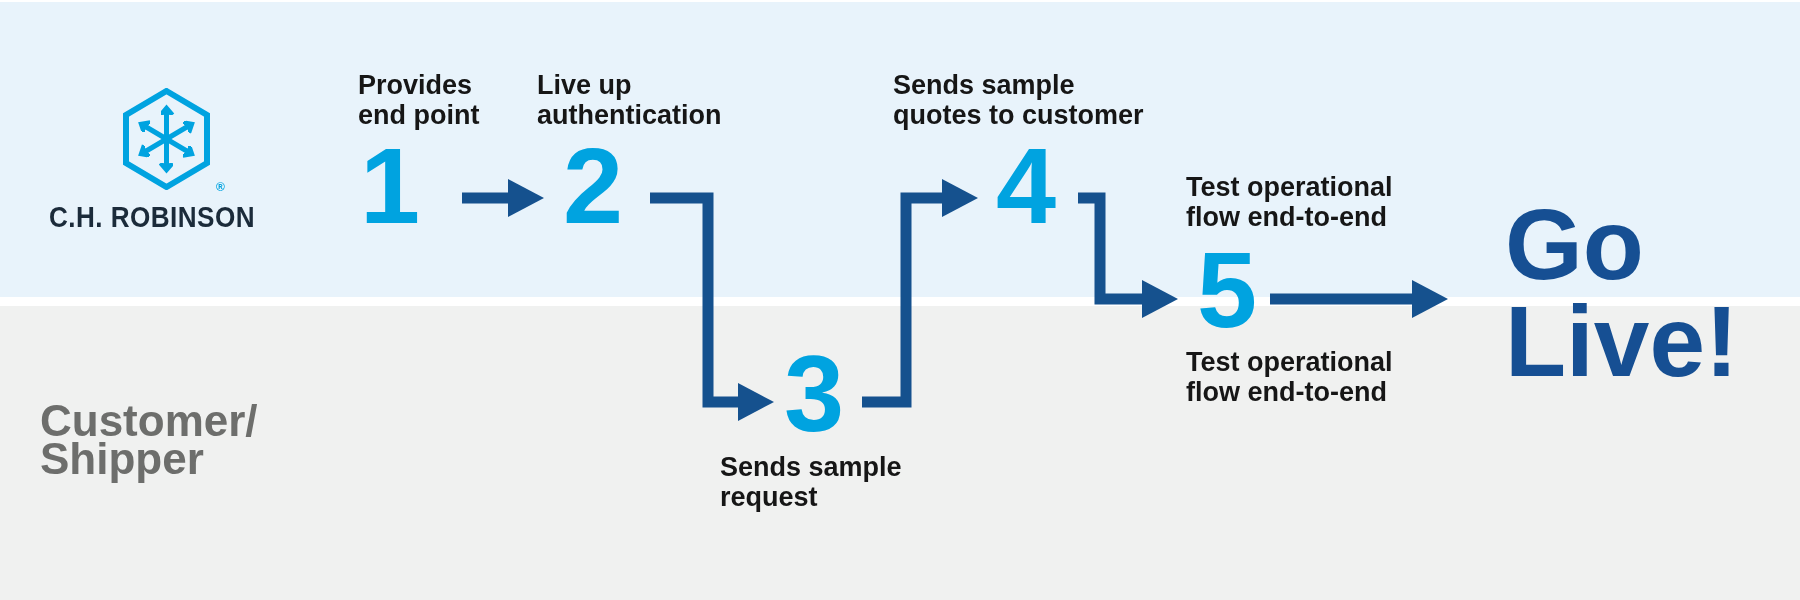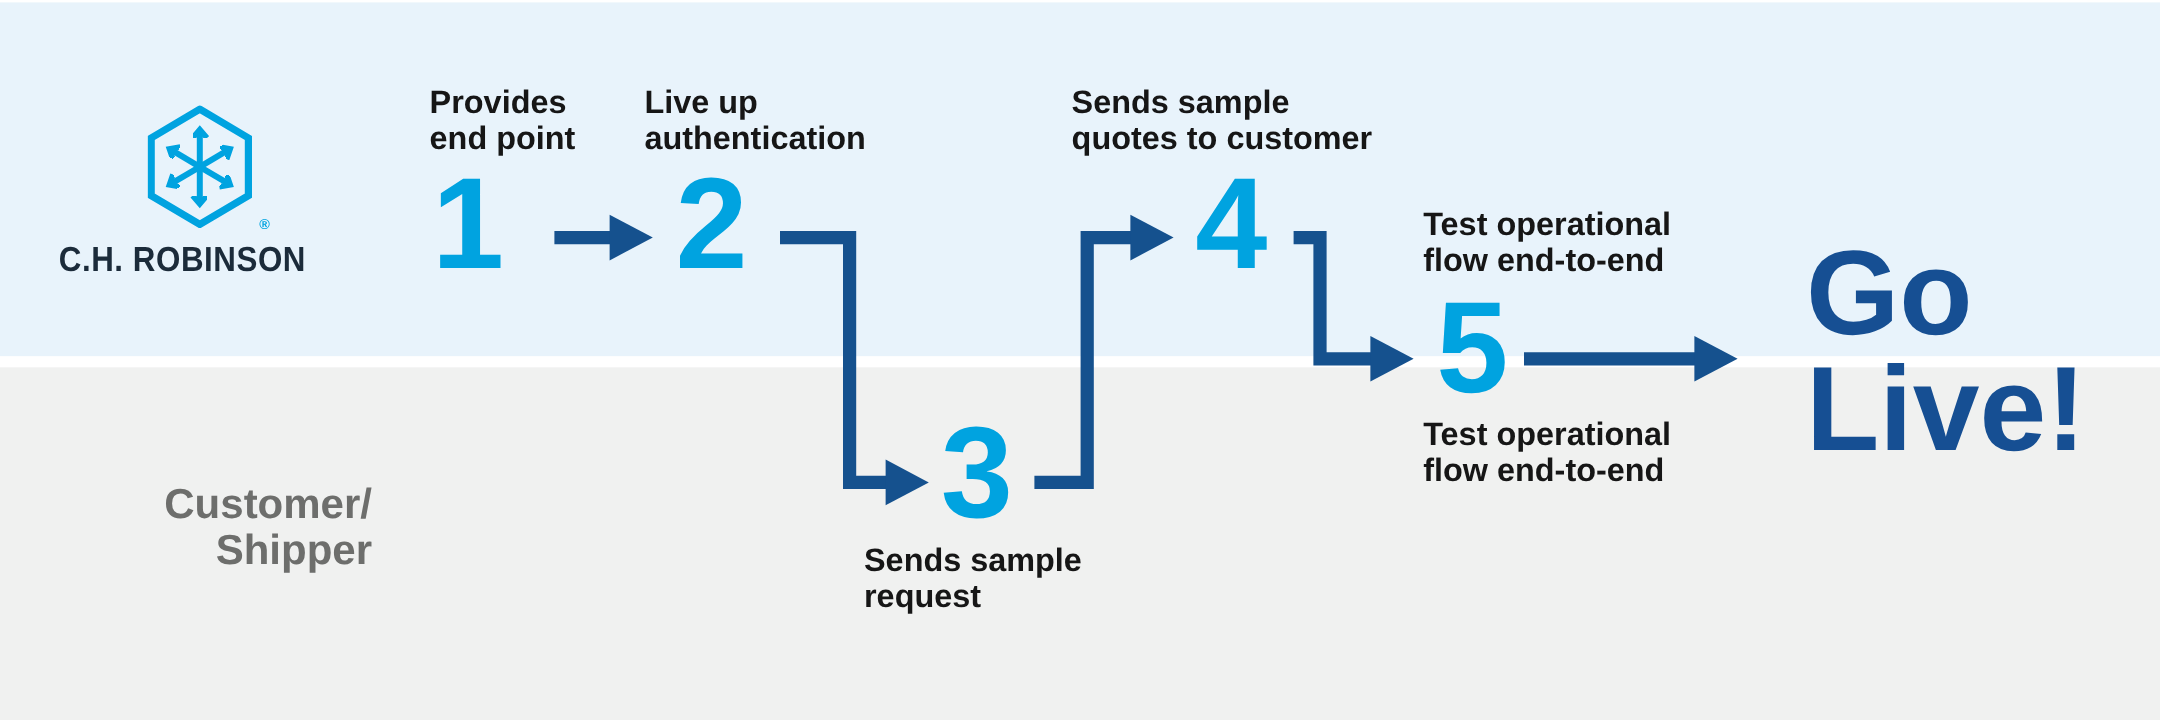--- a/index.html
+++ b/index.html
@@ -23,22 +23,22 @@
   .logo-icon{position:absolute;left:83px;top:8px;width:87px;height:102px;}
   .logo-reg{position:absolute;left:176px;top:100px;font-size:12px;font-weight:700;color:var(--cyan,#00a3e0);}
   .logo-word{position:absolute;left:9px;top:121px;width:260px;
     font-size:29px;font-weight:700;letter-spacing:0.5px;color:var(--ink-dark,#1b2b3a);
     transform:scaleX(0.9);transform-origin:left center;white-space:nowrap;}
 
   
   .step-label{position:absolute;font-size:27px;line-height:30px;font-weight:700;color:#161616;white-space:pre-line;}
   .step-number{position:absolute;font-size:108px;line-height:108px;font-weight:700;color:var(--cyan,#00a3e0);transform:translateX(-50%);}
   .golive{position:absolute;left:1505px;top:196px;font-size:100px;line-height:97px;font-weight:700;color:var(--navy-go,#164f93);white-space:pre-line;}
-  .customer{position:absolute;left:40px;top:402px;width:270px;text-align:right;
-    font-size:35px;line-height:38px;font-weight:700;color:#6d6e6c;white-space:pre-line;}
+  .customer{position:absolute;left:40px;top:402px;width:270px;text-align:left;
+    font-size:44px;line-height:38px;font-weight:700;color:#6d6e6c;white-space:pre-line;}
 
   
   .lbl-1{left:358px;top:70px;}
   .lbl-2{left:537px;top:70px;}
   .lbl-3{left:720px;top:452px;}
   .lbl-4{left:893px;top:70px;}
   .lbl-5t{left:1186px;top:172px;}
   .lbl-5b{left:1186px;top:347px;}
 
   

